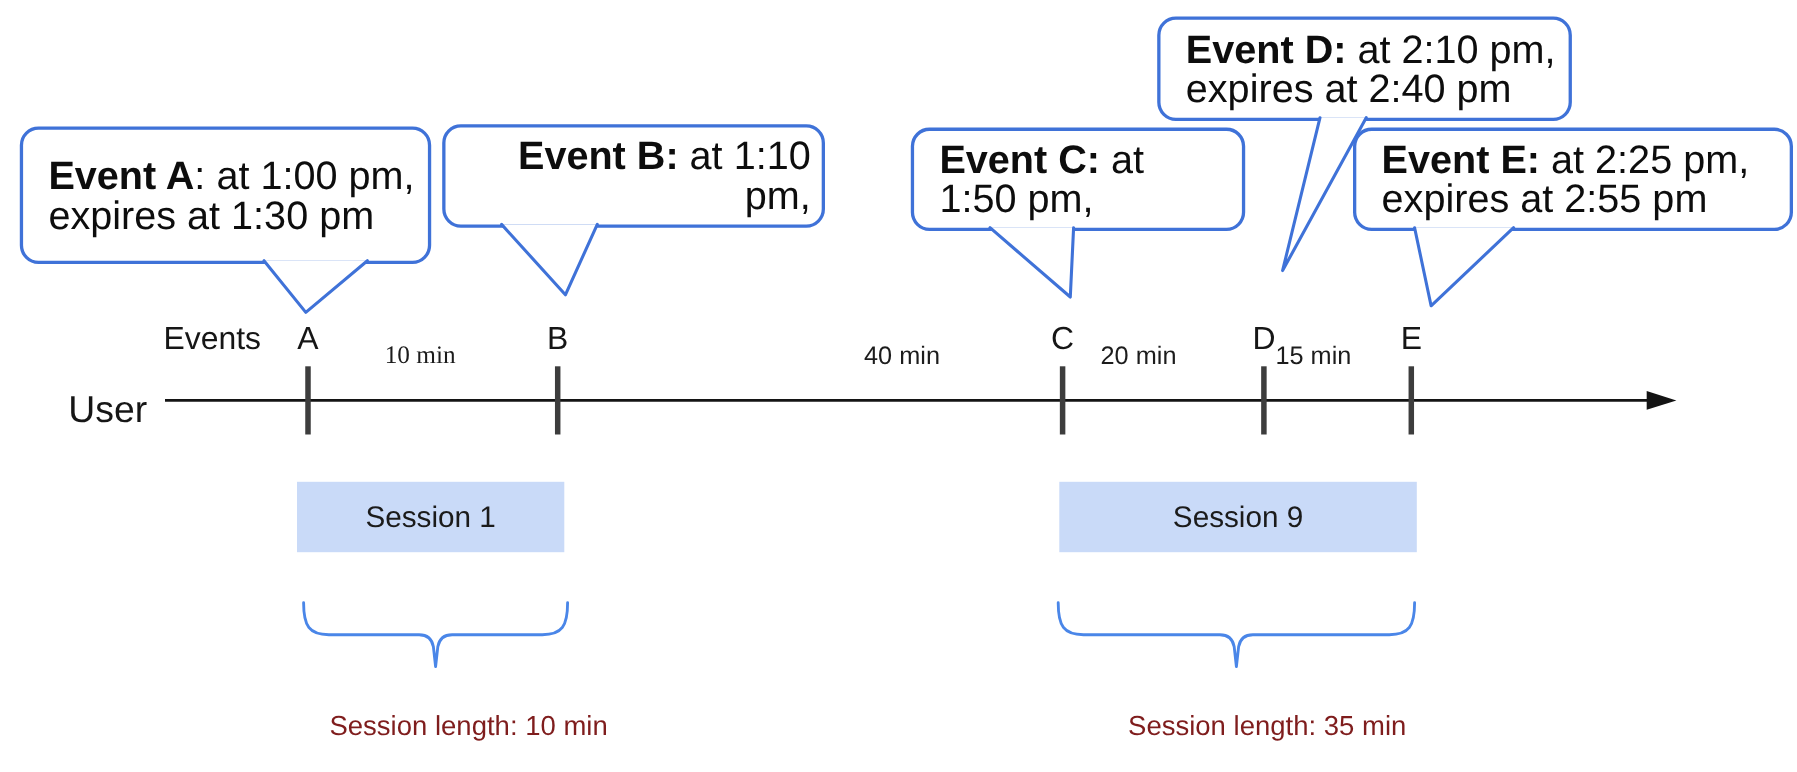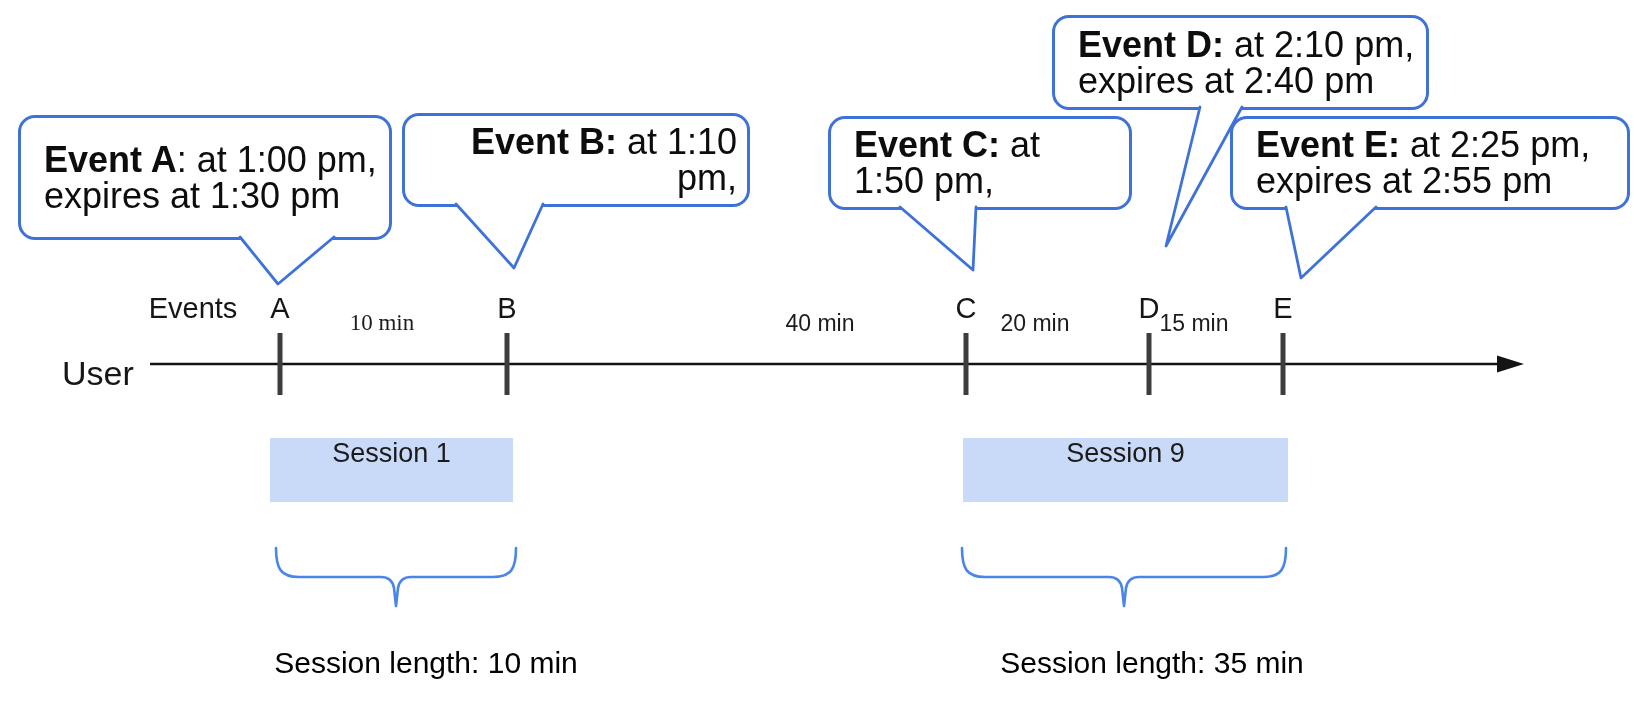--- a/index.html
+++ b/index.html
@@ -39,27 +39,27 @@
   .events-lbl{left:193px;top:292px;font-size:29px;transform:translateX(-50%);}
   .tick-lbl{top:292px;font-size:29px;transform:translateX(-50%);}
   .t-a{left:280px;} .t-b{left:507px;} .t-c{left:966px;} .t-d{left:1149px;} .t-e{left:1283px;}
   .ivl{position:absolute;z-index:2;top:310px;font-size:23px;transform:translateX(-50%);color:#1c1c1c;white-space:nowrap;}
   .i-1{left:382px;font-family:Liberation Serif, serif;} .i-2{left:780px;margin-left:40px;} .i-3{left:1035px;} .i-4{left:1194px;}
 
   
   .session{
     position:absolute;z-index:2;top:438px;height:64px;box-sizing:border-box;
     background:var(--session-fill,#c9daf8);
-    display:flex;justify-content:center;
+    display:flex;align-items:center;justify-content:center;
     font-size:27px;color:#1b1b1b;
   }
   .s1{left:270px;width:243px;}
   .s2{left:963px;width:325px;}
 
-  .sess-len{position:absolute;z-index:2;top:646px;font-size:30px;color:#000000;transform:translateX(-50%);white-space:nowrap;}
+  .sess-len{position:absolute;z-index:2;top:646px;font-size:25px;color:#7f1d1d;transform:translateX(-50%);white-space:nowrap;}
   .sl-1{left:426px;}
   .sl-2{left:1152px;}
 </style>
 </head>
 <body>
 
 <div class="stage">
 
   <svg class="layer base-layer" viewBox="0 0 1634 702">
     <line class="axis-line" x1="150" y1="364" x2="1502" y2="364"></line>

